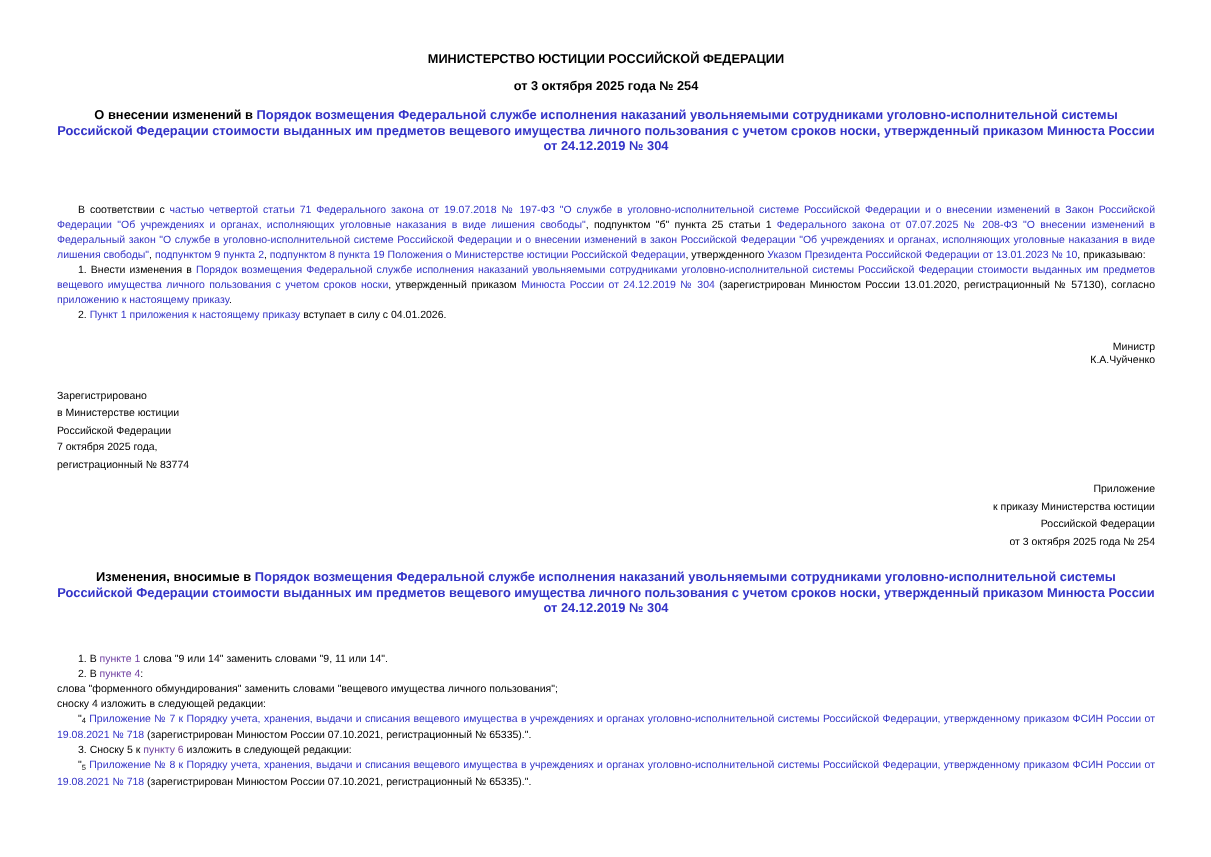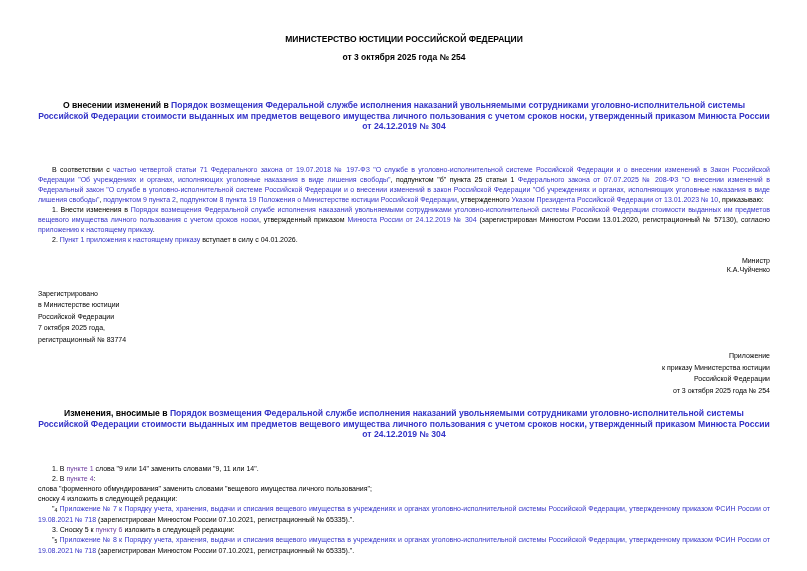--- a/index.html
+++ b/index.html
@@ -9,21 +9,21 @@
     font-family:"Liberation Sans","DejaVu Sans",sans-serif;
     color:#000;
   }
   .page { width:807px; height:571px; padding:34px 37px 0 38px; background:var(--bg,#fff); }
   .center { text-align:center; }
   .ministry, .doctype, .datenum { font-weight:bold; font-size:8.5px; }
   .doctype { margin-top:13px; }
   .datenum { margin-top:8px; }
   .doc-title {
     font-weight:bold; font-size:8.6px; line-height:10.5px;
-    text-align:center; margin-top:38px;
+    text-align:center; margin-top:9px;
   }
   .body-text { font-size:7px; line-height:10px; }
   .para { text-align:justify; }
   .para.ind { text-indent:14px; }
   .lnk { color:var(--link,#3434c8); }
   .lnk.visited { color:var(--visited,#7040a0); }
   .doc-title .lnk { color:var(--link,#3434c8); }
   .sig { text-align:right; font-size:7px; line-height:9.5px; margin-top:11px; }
   .reg { font-size:7px; line-height:11.5px; margin-top:13px; }
   .right-block { text-align:right; font-size:7px; line-height:11.5px; margin-top:5px; }

